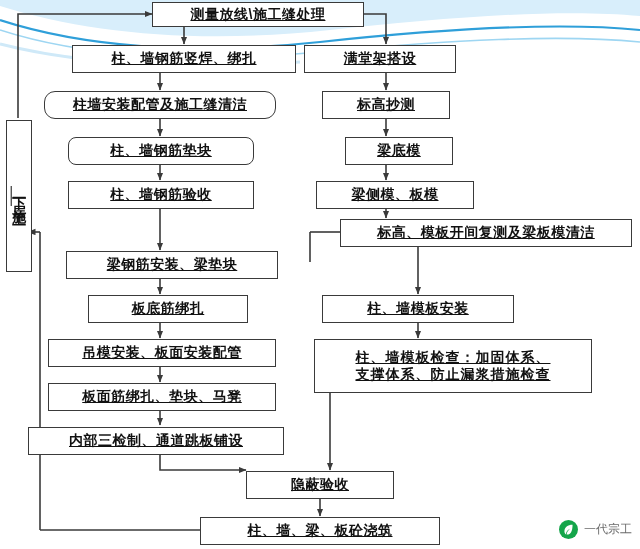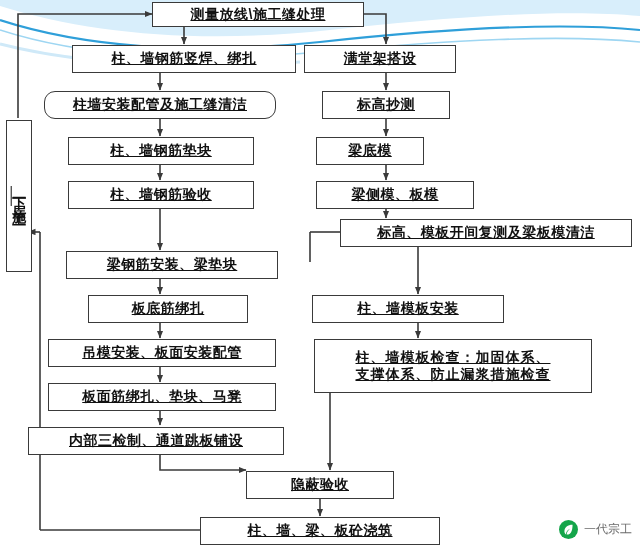--- a/index.html
+++ b/index.html
@@ -153,35 +153,35 @@
   <div class="node" style="left:152px; top:2px; width:212px; height:25px;">测量放线\施工缝处理</div>
 
   <div class="node" style="left:72px; top:45px; width:224px; height:28px;">柱、墙钢筋竖焊、绑扎</div>
 
   <div class="node" style="left:304px; top:45px; width:152px; height:28px;">满堂架搭设</div>
 
   <div class="node" style="left:44px; top:91px; width:232px; height:28px;border-radius:11px;">柱墙安装配管及施工缝清洁</div>
 
   <div class="node" style="left:322px; top:91px; width:128px; height:28px;">标高抄测</div>
 
-  <div class="node" style="left:68px; top:137px; width:186px; height:28px;">柱、墙钢筋垫块</div>
-
-  <div class="node" style="left:316px; top:137px; width:108px; height:28px;">梁底模</div>
+  <div class="node" style="left:68px; top:137px; width:186px; height:28px;border-radius:8px;">柱、墙钢筋垫块</div>
+
+  <div class="node" style="left:345px; top:137px; width:108px; height:28px;">梁底模</div>
 
   <div class="node" style="left:68px; top:181px; width:186px; height:28px;">柱、墙钢筋验收</div>
 
   <div class="node" style="left:316px; top:181px; width:158px; height:28px;">梁侧模、板模</div>
 
   <div class="node" style="left:340px; top:219px; width:292px; height:28px;">标高、模板开间复测及梁板模清洁</div>
 
   <div class="node" style="left:66px; top:251px; width:212px; height:28px;">梁钢筋安装、梁垫块</div>
 
   <div class="node" style="left:88px; top:295px; width:160px; height:28px;">板底筋绑扎</div>
 
-  <div class="node" style="left:312px; top:295px; width:192px; height:28px;">柱、墙模板安装</div>
+  <div class="node" style="left:322px; top:295px; width:192px; height:28px;">柱、墙模板安装</div>
 
   <div class="node" style="left:48px; top:339px; width:228px; height:28px;">吊模安装、板面安装配管</div>
 
   <div class="node" style="left:314px; top:339px; width:278px; height:54px; letter-spacing:1px;">柱、墙模板检查：加固体系、
 支撑体系、防止漏浆措施检查</div>
 
   <div class="node" style="left:48px; top:383px; width:228px; height:28px;">板面筋绑扎、垫块、马凳</div>
 
   <div class="node" style="left:28px; top:427px; width:256px; height:28px;">内部三检制、通道跳板铺设</div>
 

